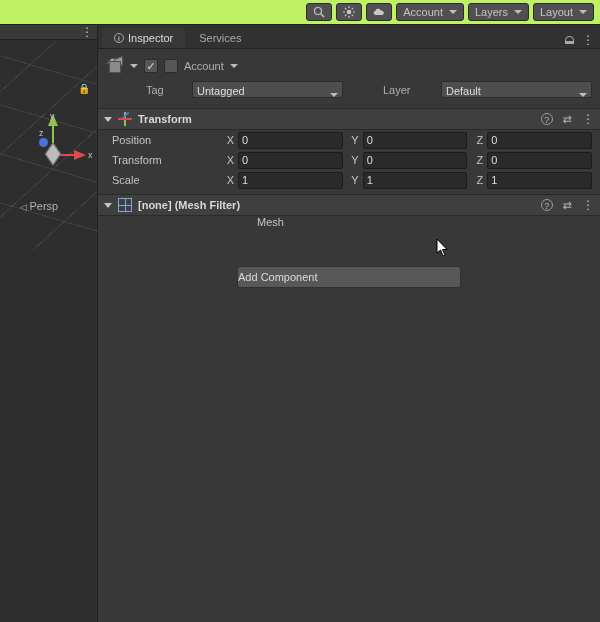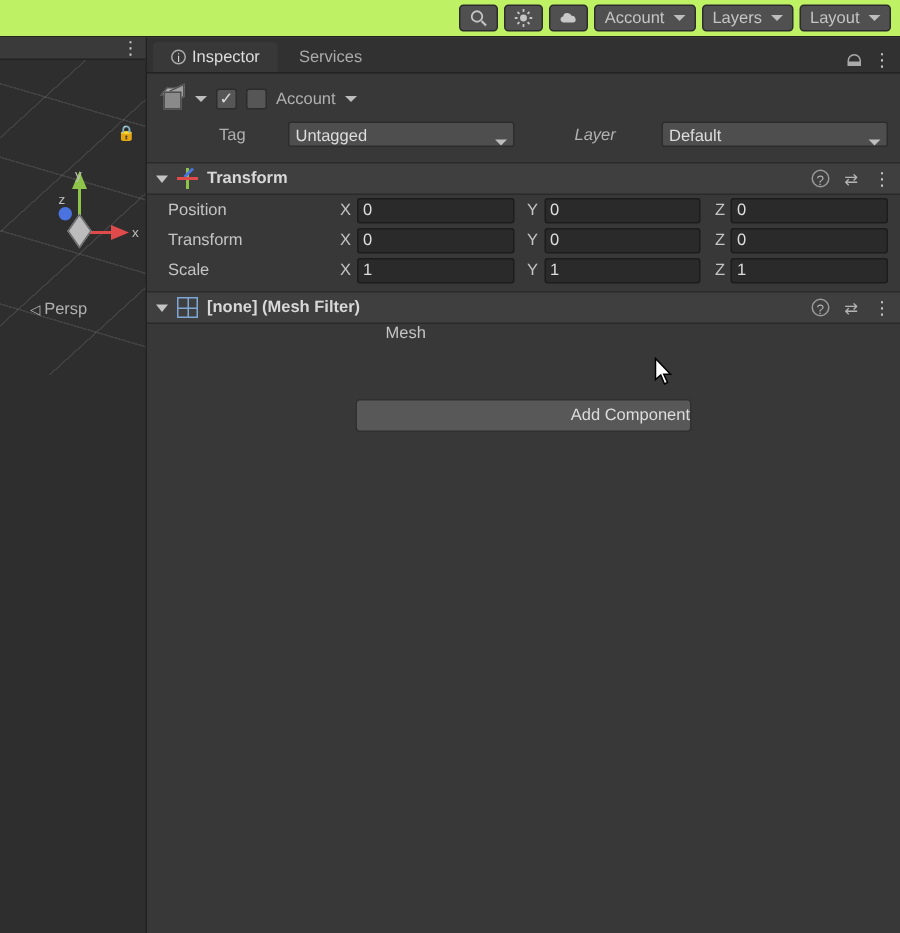--- a/index.html
+++ b/index.html
@@ -393,21 +393,21 @@
   }
   .add-comp {
     margin: 28px auto 0 auto;
     width: 224px;
     height: 22px;
     background: #585858;
     border: 1px solid #303030;
     border-radius: 3px;
     display: flex;
     align-items: center;
-    justify-content: flex-end;
+    justify-content: flex-start;
     color: #dcdcdc;
   }
   .cursor {
     position: absolute;
     left: 436px; top: 238px;
     width: 14px; height: 20px;
     pointer-events: none;
   }
 </style>
 </head>
@@ -509,21 +509,21 @@
     <span class="lbl">Account</span>
     <div class="tri-down"></div>
   </div>
 
   <div class="sub-row">
     <span class="lbl" style="width:26px;">Tag</span>
     <div class="dd" style="flex:1;">
       <span>Untagged</span>
       <span class="tri-down"></span>
     </div>
-    <span class="lbl" style="width:38px; margin-left:20px;font-style:italic;">Layer</span>
+    <span class="lbl" style="width:38px; margin-left:20px;">Layer</span>
     <div class="dd" style="flex:1;">
       <span>Default</span>
       <span class="tri-down"></span>
     </div>
   </div>
 
   <div class="comp">
     <div class="comp-head">
       <span class="fold"></span>
       <span class="transform-icon">

